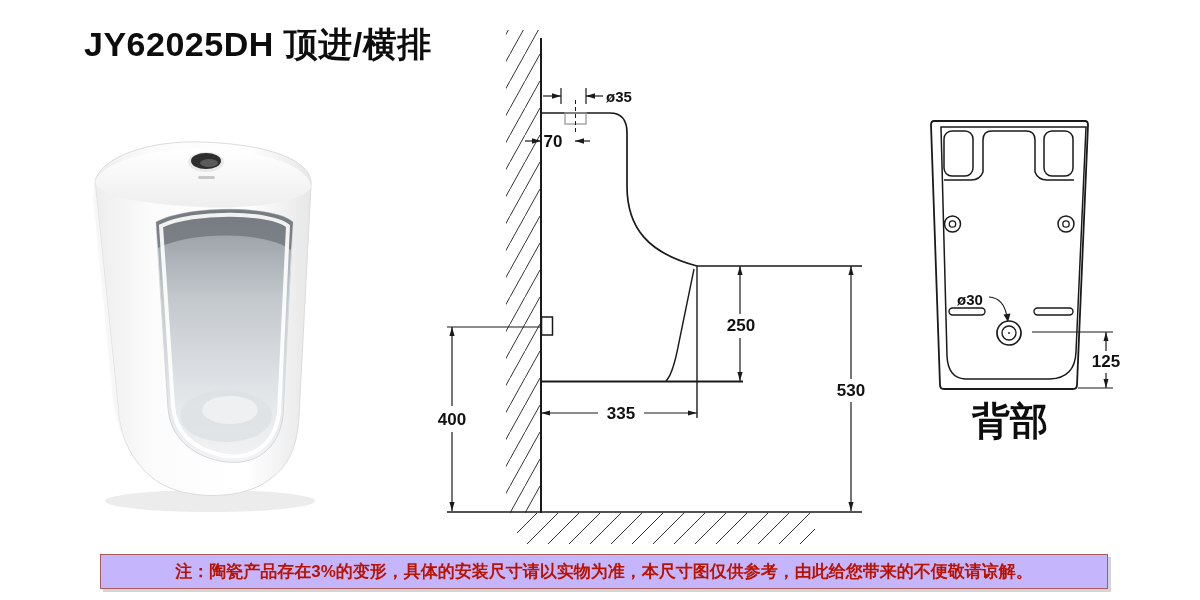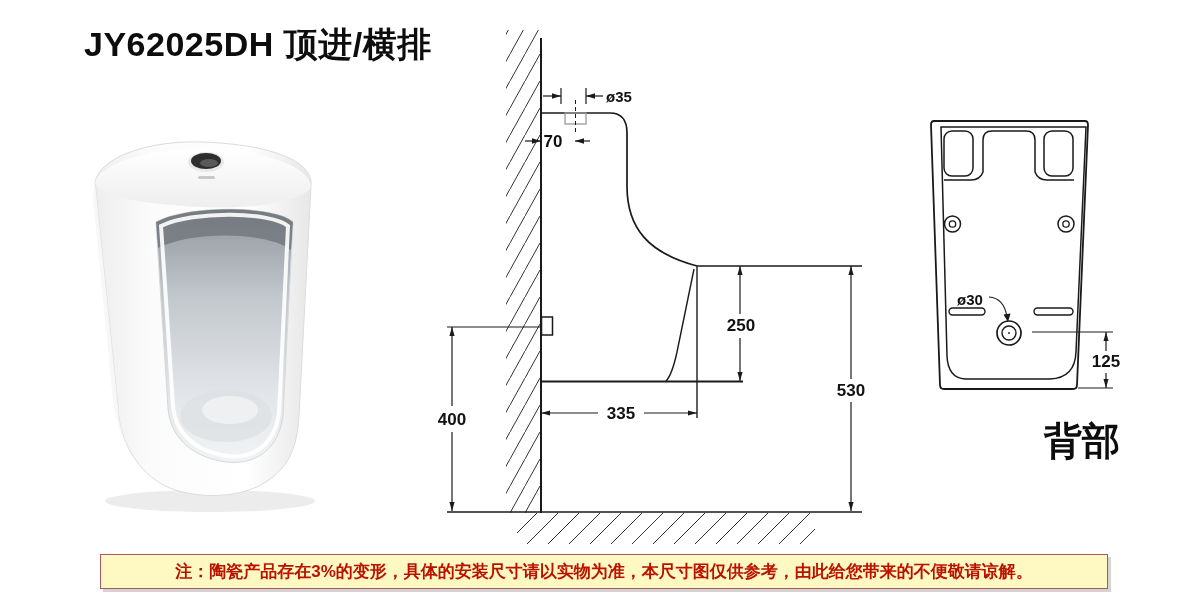--- a/index.html
+++ b/index.html
@@ -9,29 +9,29 @@
   }
   .abs{position:absolute;}
   #title{
     left:84px;top:22px;font-size:34px;font-weight:bold;color:#0d0d0d;
     letter-spacing:.5px;white-space:nowrap;text-align:center;
   }
   #photo-wrap{left:60px;top:118px;width:285px;height:400px;}
   #side-view{left:380px;top:18px;width:520px;height:542px;}
   #back-view{left:900px;top:106px;width:244px;height:292px;}
   #back-label{
-    left:900px;top:416px;width:220px;text-align:right;
+    left:900px;top:396px;width:220px;text-align:center;
     font-size:38px;font-weight:bold;color:#0d0d0d;
   }
   #note-box{
     left:100px;top:554px;width:1006px;height:33px;
     border:1px solid #aa5a5a;
     box-shadow:3px 3px 0 rgba(160,160,160,.45);
     display:flex;align-items:center;justify-content:center;
-    background:#fef9c3;
+    background:#c4b5fd;
   }
   #note-text{
     color:#bb1200;font-weight:bold;font-size:17px;white-space:nowrap;
   }
   svg text{
     font-family:"Liberation Sans","DejaVu Sans",sans-serif;
     font-weight:bold;fill:#111;
   }
   .dim-t{font-size:17px;}
   .dim-s{font-size:15px;}

